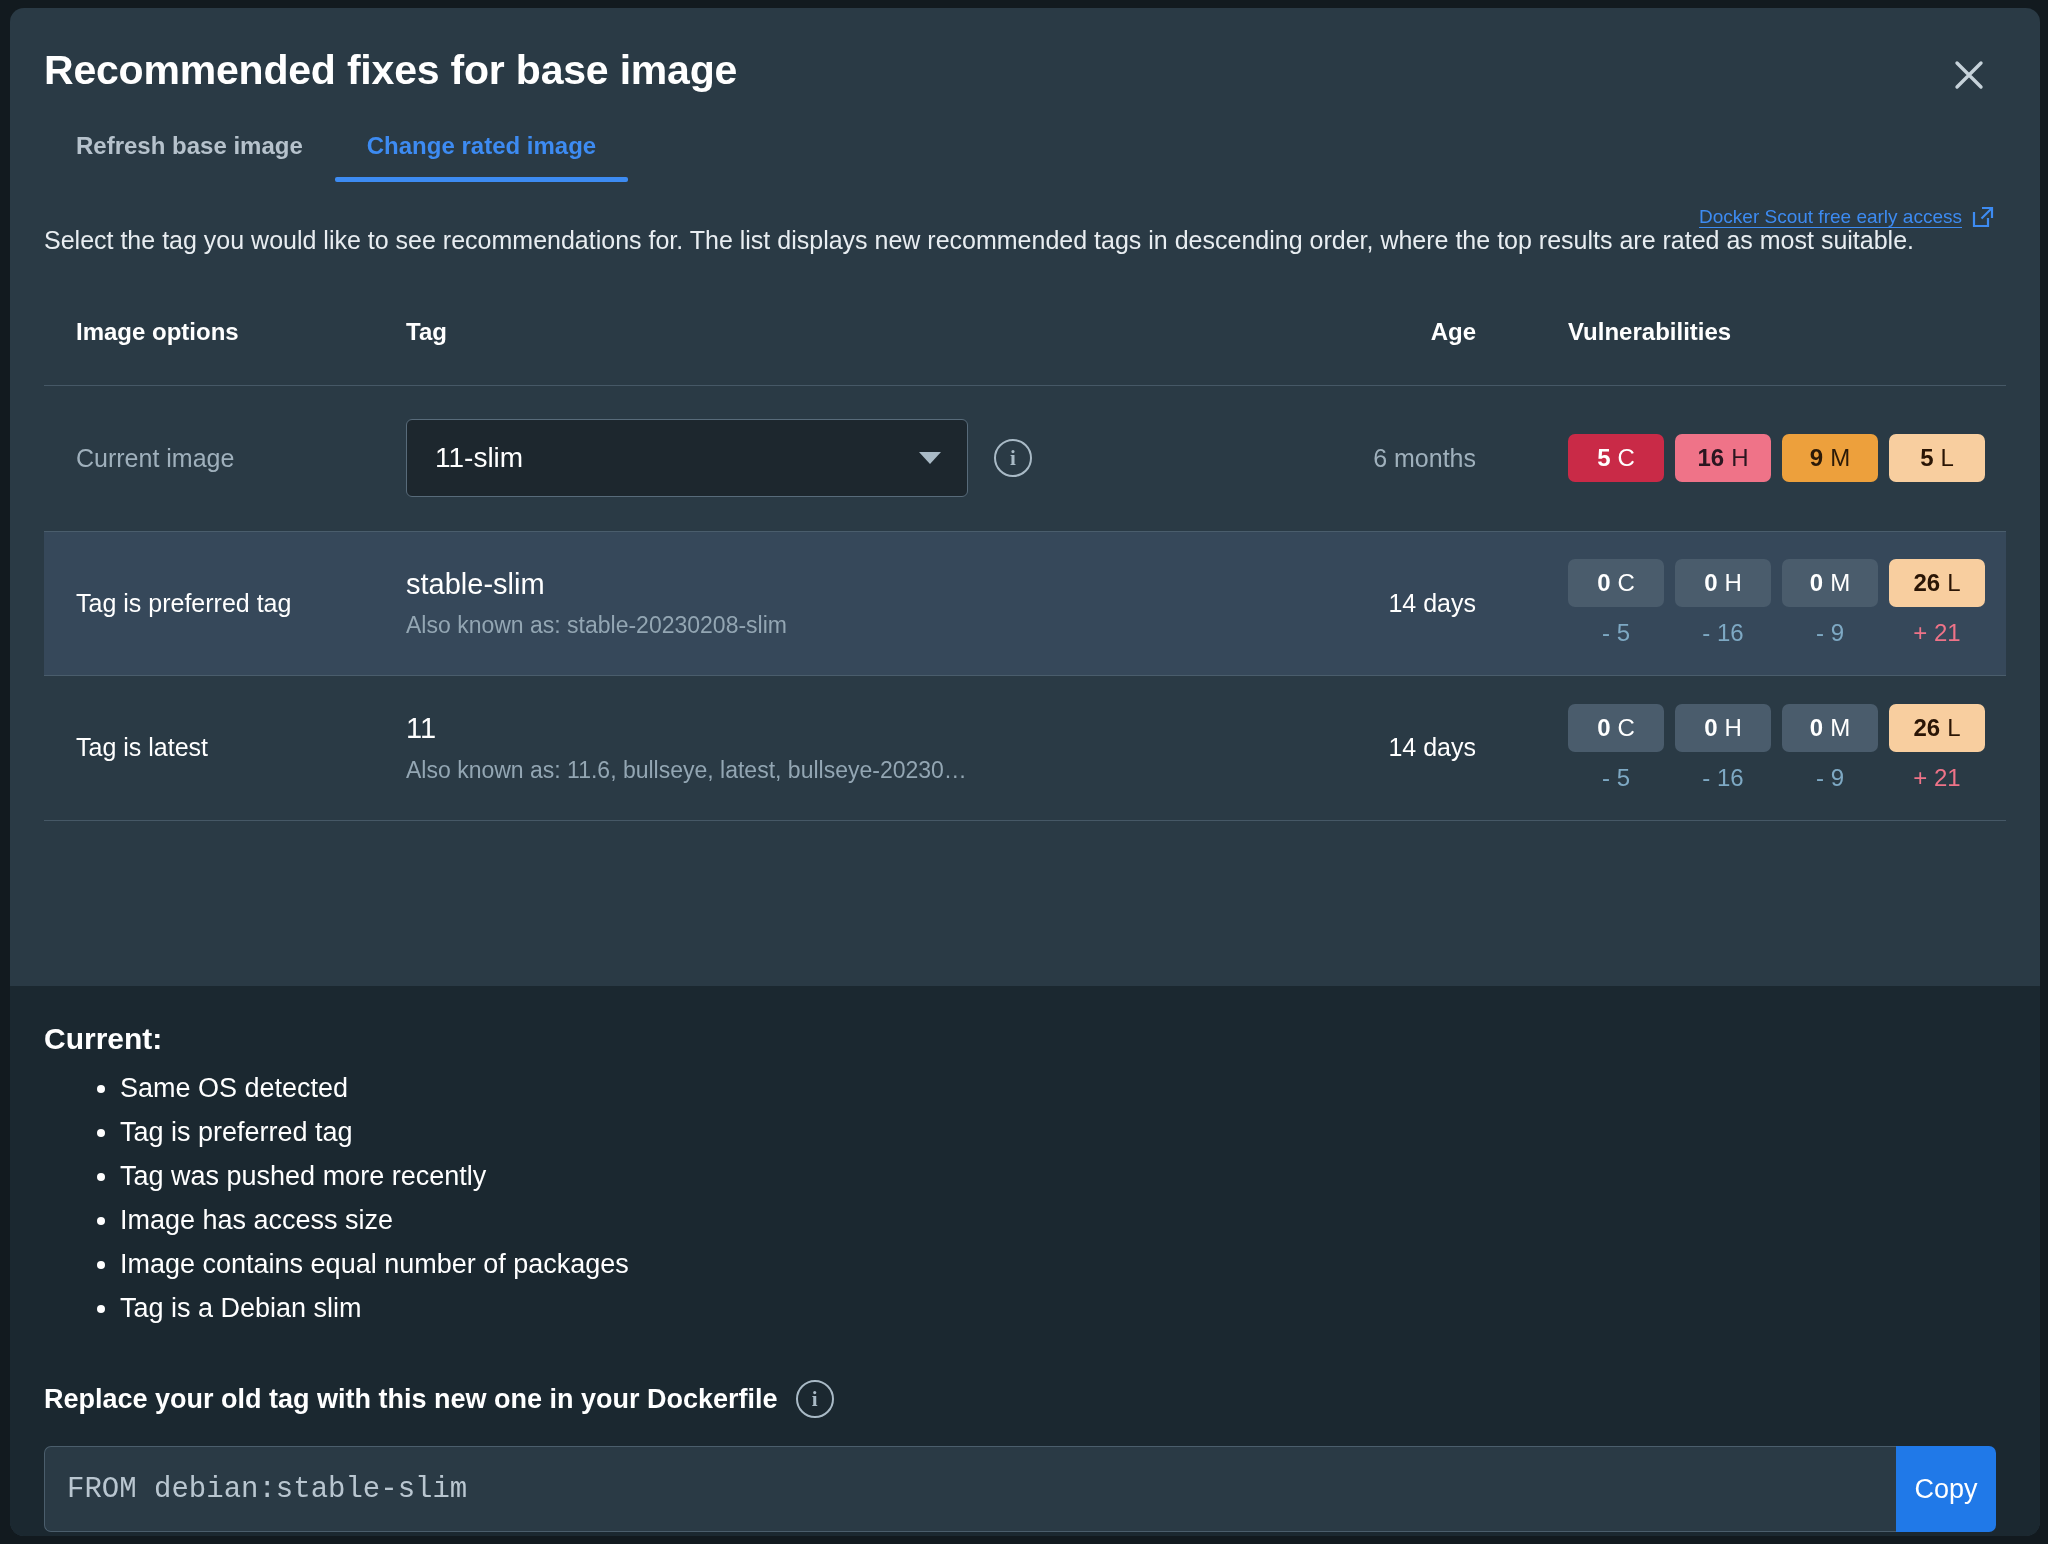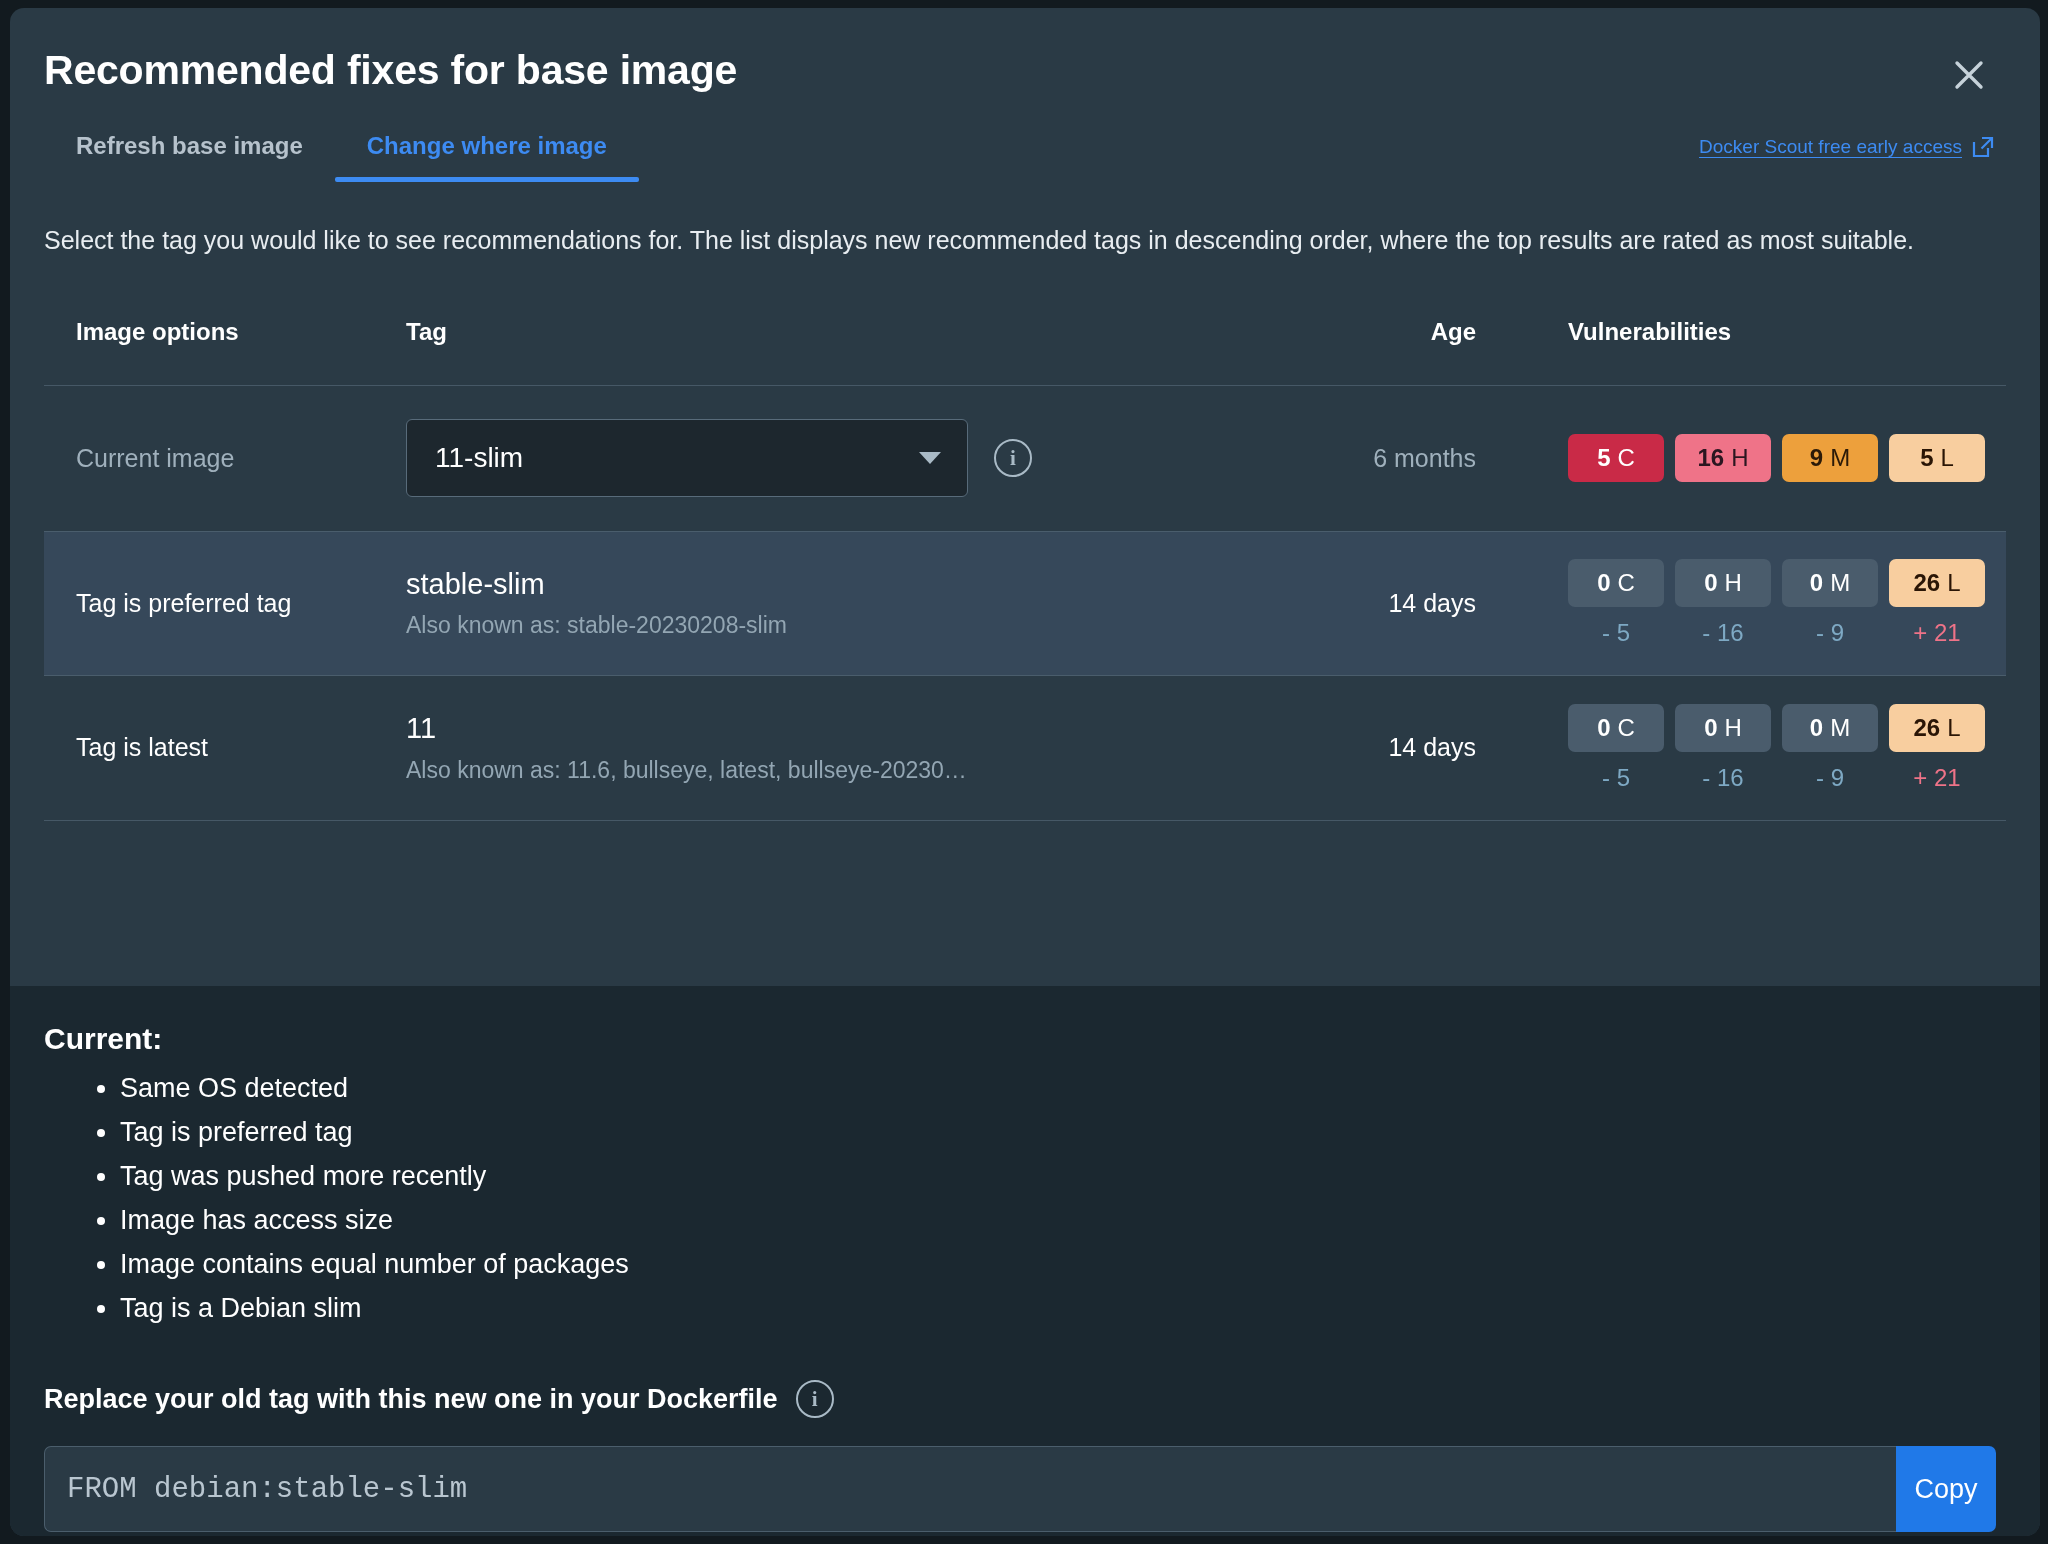--- a/index.html
+++ b/index.html
@@ -56,20 +56,21 @@
   .close-button svg { display: block; }
 
   
   .tabs-row {
     position: relative;
     height: 96px;
     padding: 0 44px 0 34px;
     display: flex;
     align-items: flex-start;
     box-sizing: border-box;
+    flex-direction: column;
   }
   .tabs {
     display: flex;
     align-items: flex-start;
     gap: 0;
   }
   .tab {
     font-size: 24px;
     font-weight: 700;
     color: #b6c2cc;
@@ -334,21 +335,21 @@
     <div class="close-button">
       <svg width="36" height="36" viewBox="0 0 36 36" aria-hidden="true">
         <path d="M6 6 L30 30 M30 6 L6 30" stroke="#c6d2da" stroke-width="3.4" stroke-linecap="round"></path>
       </svg>
     </div>
   </div>
 
   <div class="tabs-row">
     <div class="tabs">
       <div class="tab">Refresh base image</div>
-      <div class="tab active">Change where image</div>
+      <div class="tab active">Change rated image</div>
     </div>
     <div class="scout-link">
       <span>Docker Scout free early access</span>
       <span>
         <svg width="26" height="26" viewBox="0 0 26 26" aria-hidden="true">
           <path d="M4 8 L4 22 L18 22 L18 14" fill="none" stroke="#3d8bf2" stroke-width="2.2"></path>
           <path d="M12 4 L22 4 L22 14" fill="none" stroke="#3d8bf2" stroke-width="2.2"></path>
           <path d="M22 4 L11.5 14.5" fill="none" stroke="#3d8bf2" stroke-width="2.2"></path>
         </svg>
       </span>

